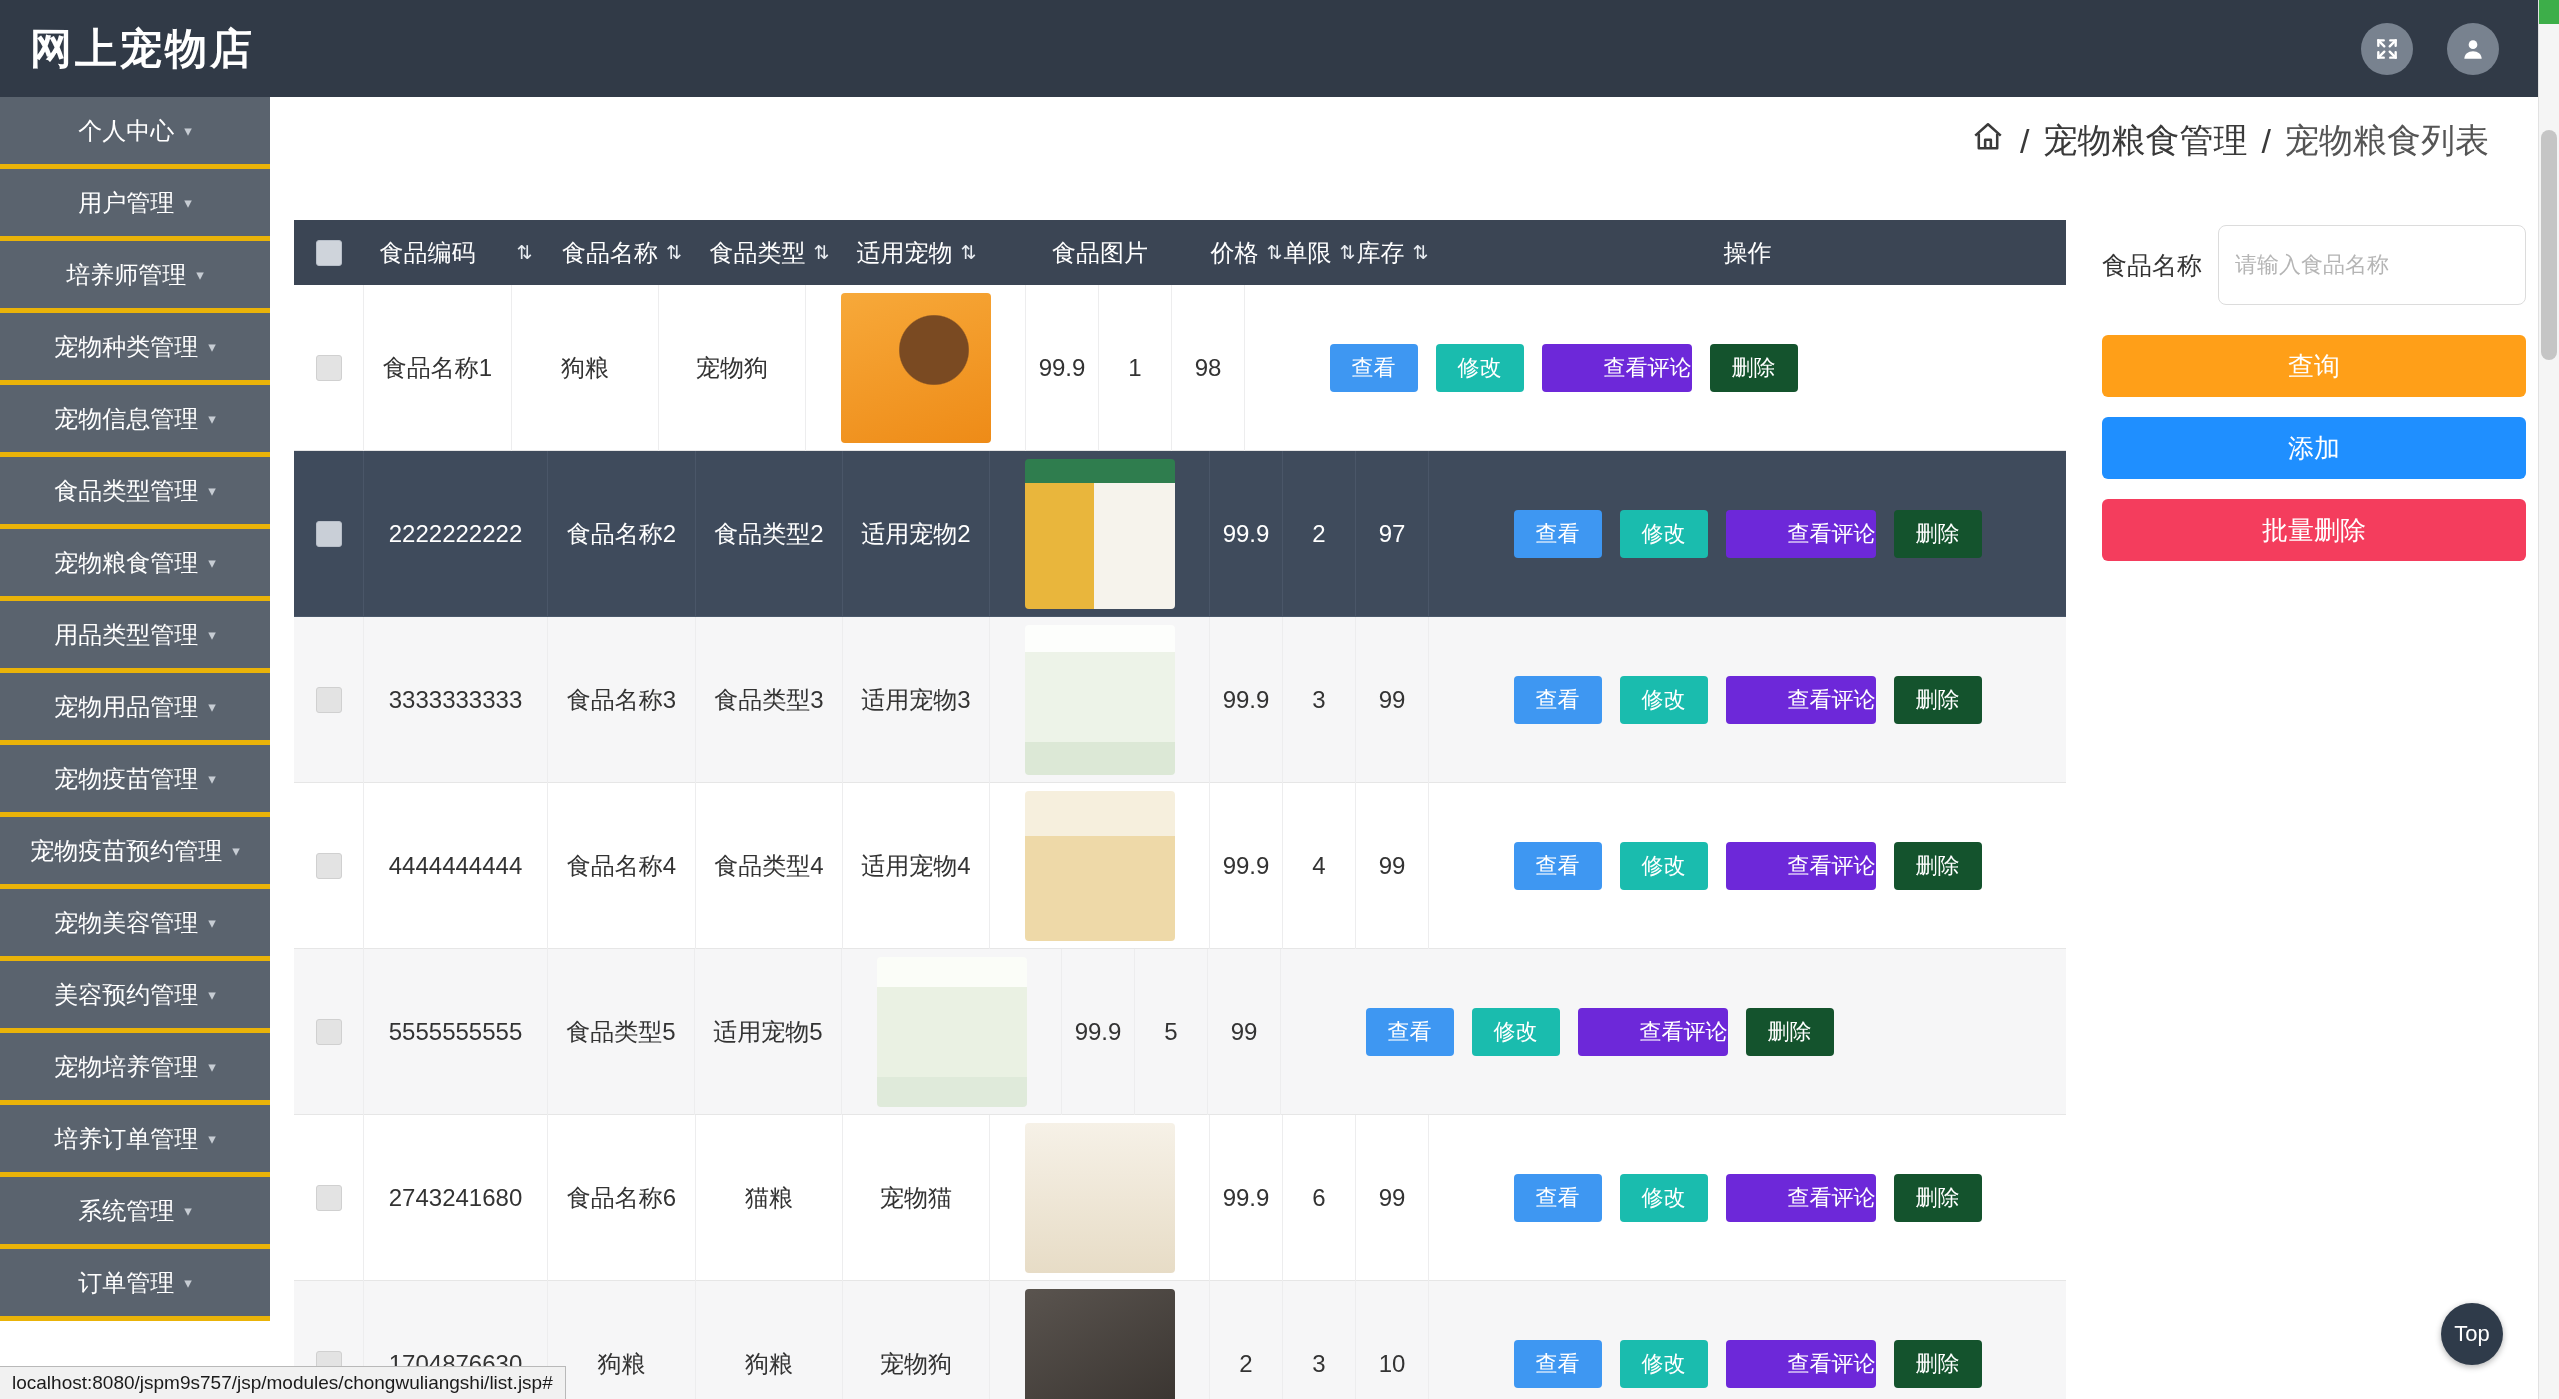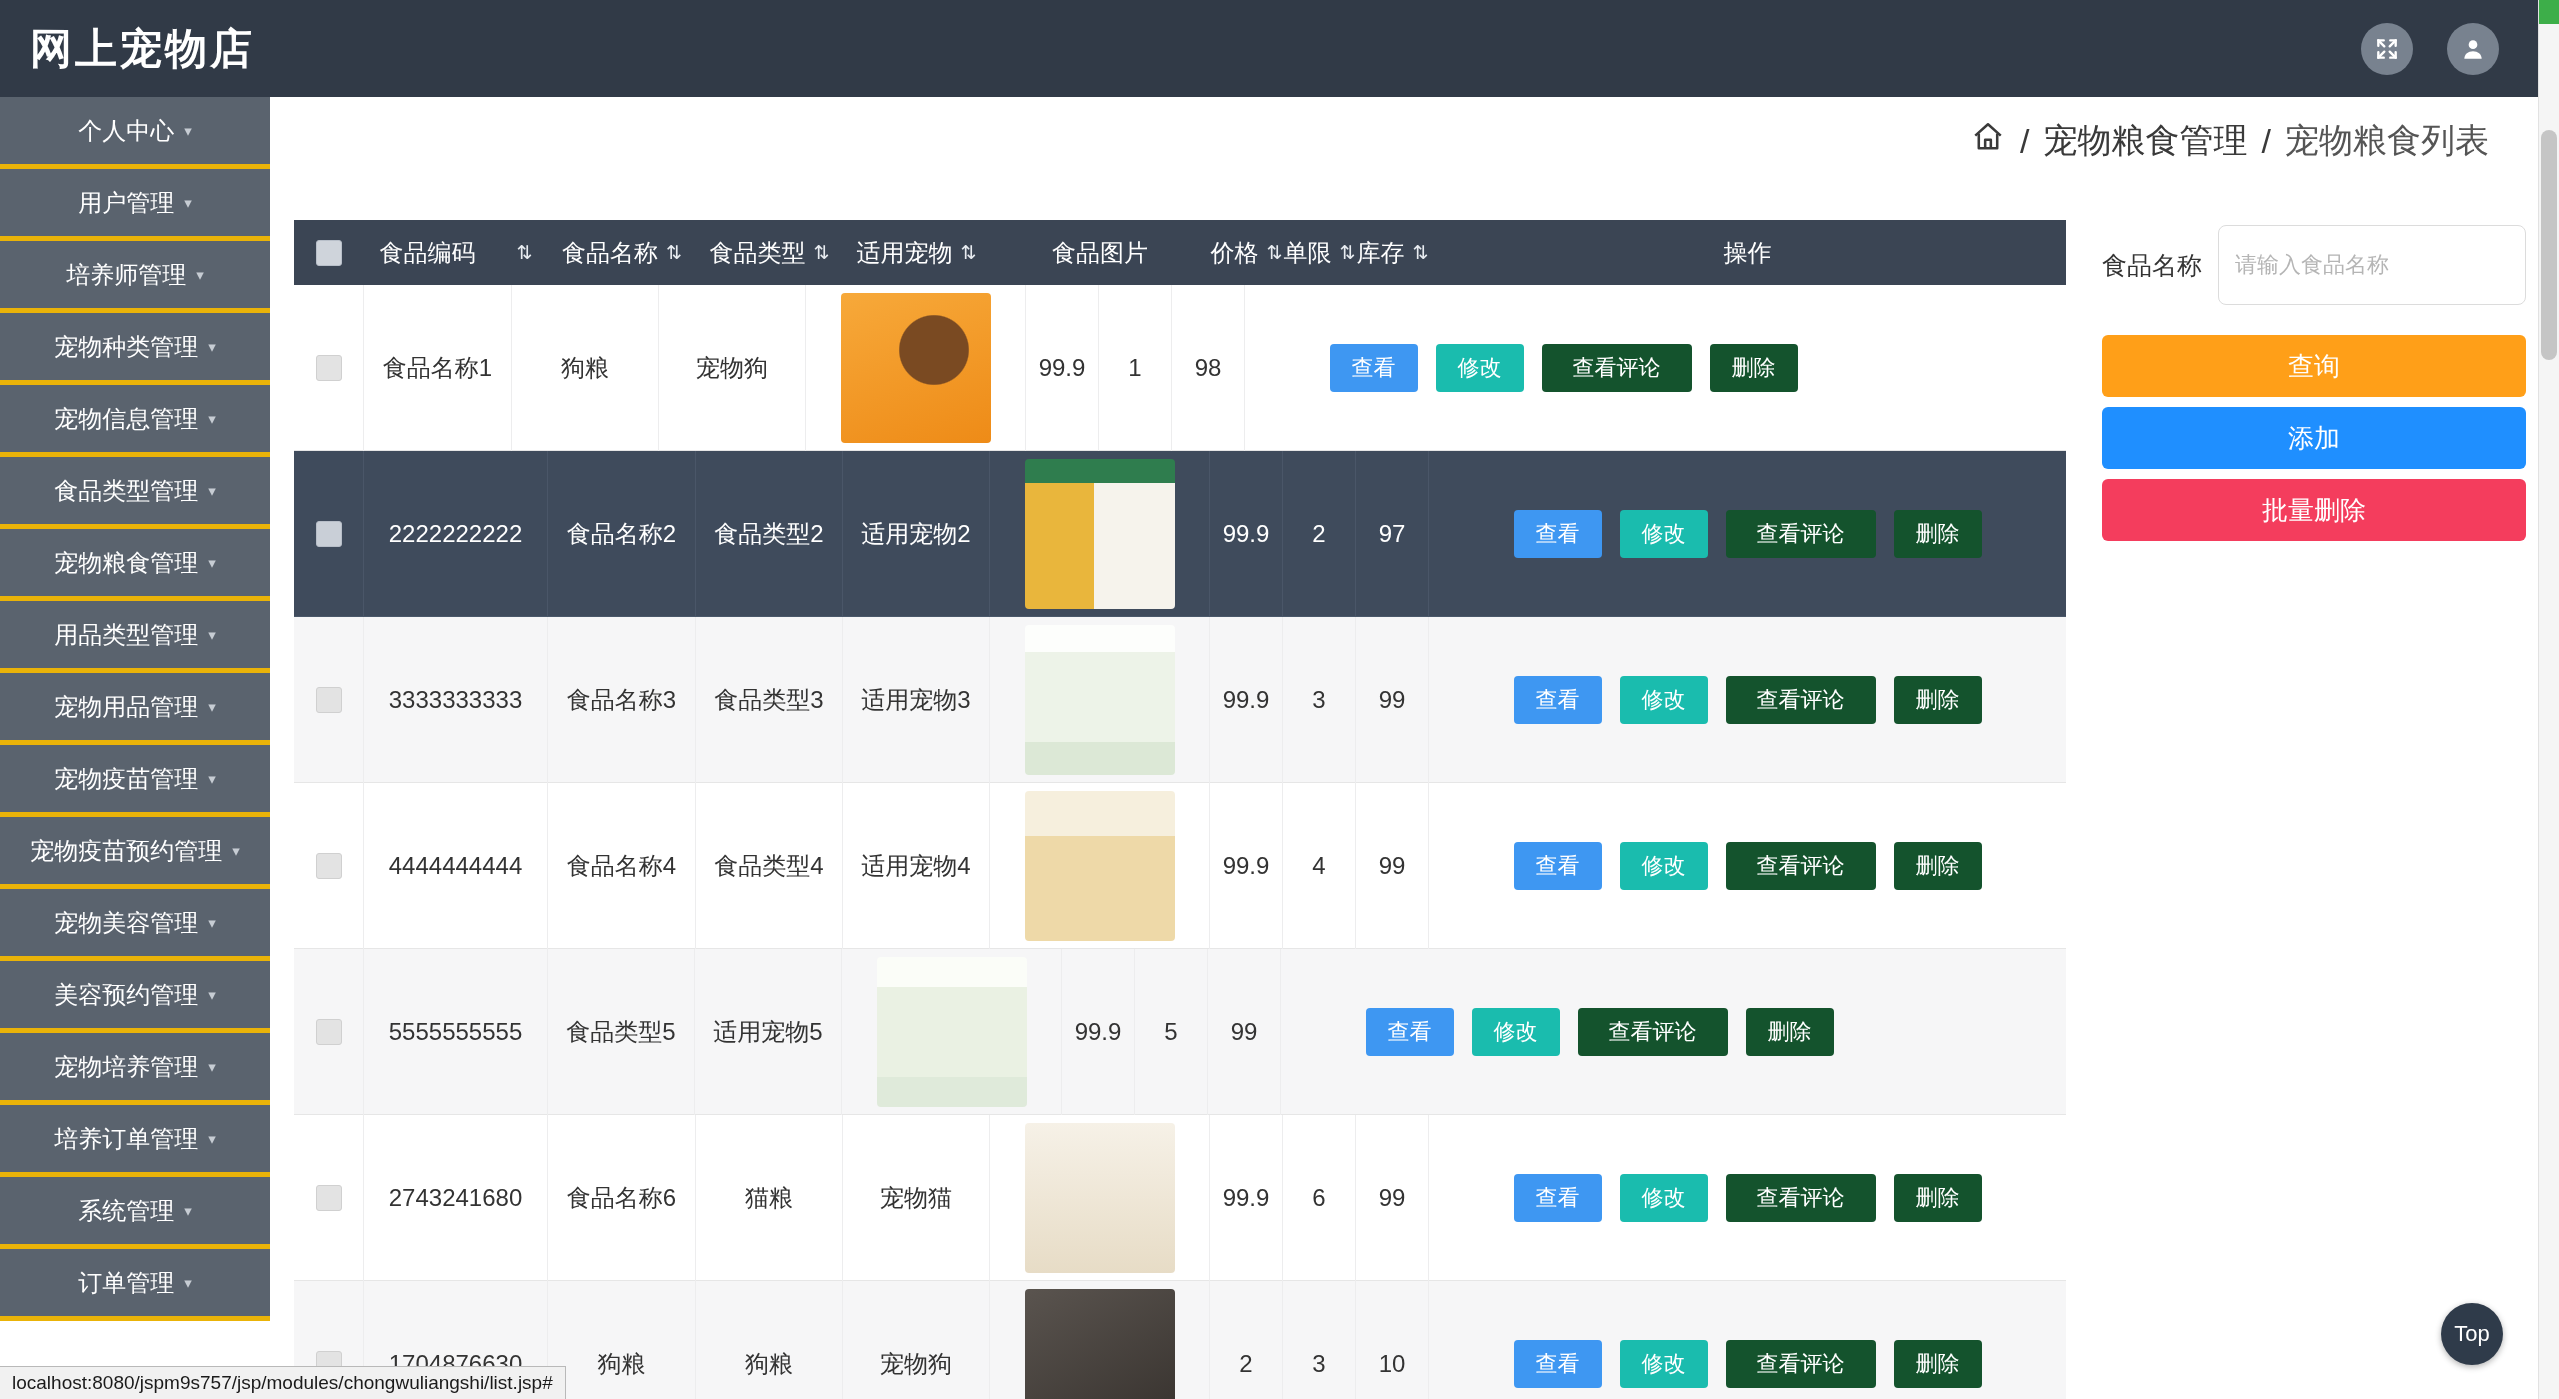--- a/index.html
+++ b/index.html
@@ -55,32 +55,32 @@
 
   .pimg { width:150px; height:150px; border-radius:4px; background:#eee; }
 
   .c-ops { display:flex; gap:18px; justify-content:center; align-items:center; }
   .btn { height:48px; border:none; border-radius:4px; color:#fff; font-size:22px;
          font-family:inherit; cursor:pointer; }
   .btn-sm { width:88px; }
   .btn-lg { width:150px; }
   .btn-view { background:#3e97f2; }
   .btn-edit { background:#1abcae; }
-  .btn-comments { background:#14532d; }
+  .btn-comments { background:#6d28d9;text-align:right; }
   .btn-delete { background:#14532d;text-align:center; }
 
   
   .panel { position:absolute; left:2102px; top:225px; width:424px; }
   .search-row { display:flex; align-items:center; margin-bottom:30px; }
   .search-label { font-size:25px; color:#333; margin-right:16px; white-space:nowrap; }
   .search-input { flex:1; min-width:0; height:80px; border:1px solid #dcdcdc; border-radius:8px;
                   font-size:22px; padding:0 16px; color:#333; font-family:inherit; outline:none; }
   .search-input::placeholder { color:#b5b5b5; }
   .panel-btn { width:100%; height:62px; border:none; border-radius:6px; color:#fff; font-size:26px;
-               margin-bottom:10px; cursor:pointer; font-family:inherit; }
+               margin-bottom:20px; cursor:pointer; font-family:inherit; }
   .btn-query { background:#ff9f18; }
   .btn-add { background:#1f8fff; }
   .btn-batch { background:#f43d5d; }
 
   
   .statusbar { position:absolute; left:0; bottom:0; background:#f1f1f1;
                border:1px solid #b9b9b9; border-left:none; border-bottom:none;
                font-size:19px; color:#1a1a1a; padding:5px 12px; z-index:9; }
   .top-btn { position:absolute; right:56px; bottom:34px; width:62px; height:62px; border-radius:50%;
              background:#2f3b4a; color:#fff; display:flex; align-items:center; justify-content:center;

